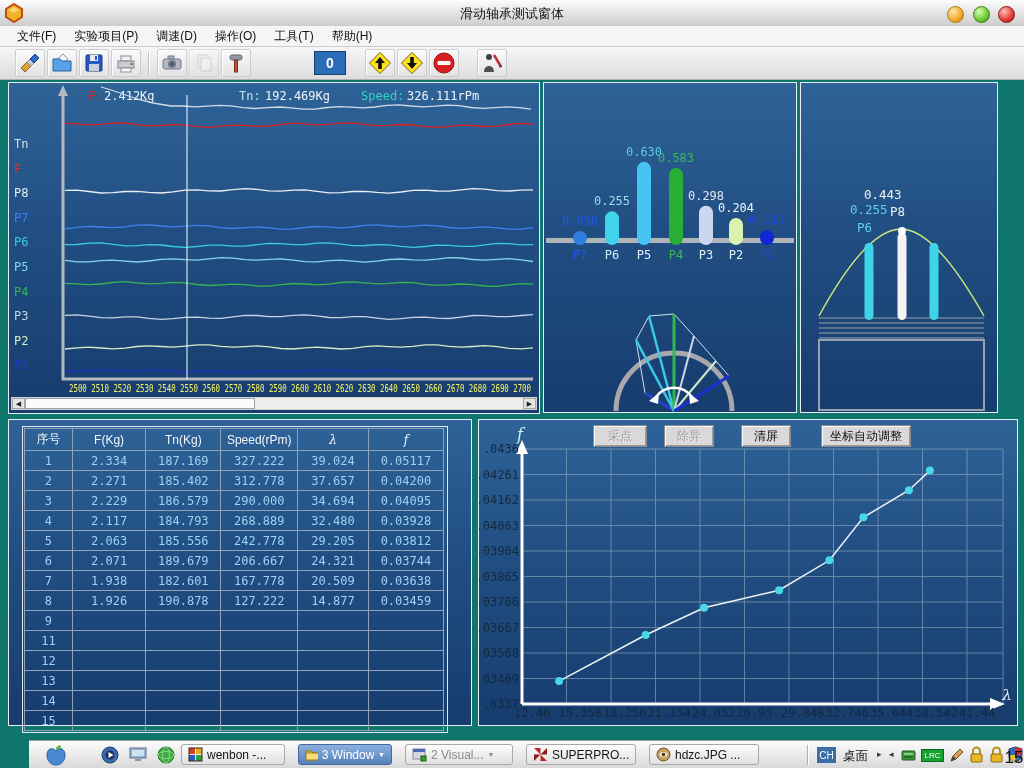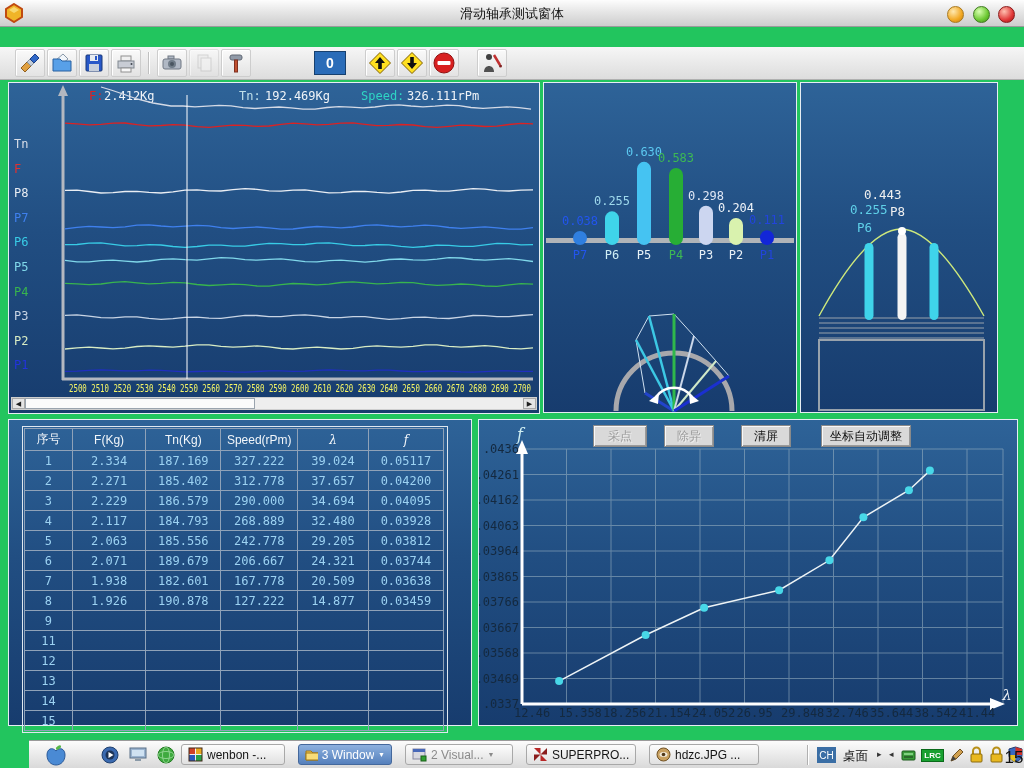--- a/index.html
+++ b/index.html
@@ -1,16 +1,16 @@
 <!DOCTYPE html>
 <html><head>
 <meta charset="utf-8">
 <style>
   html,body{margin:0;padding:0;background:#888;}
-  #screen{position:relative;width:1024px;height:768px;background:#22c55e;overflow:hidden;
+  #screen{position:relative;width:1024px;height:768px;background:#0f766e;overflow:hidden;
     font-family:"Liberation Sans",sans-serif;font-size:12px;color:#111;}
   .abs{position:absolute;}
   .mono{font-family:"DejaVu Sans Mono",monospace;}
   .serifit{font-family:"DejaVu Serif",serif;font-style:italic;}
 
   
   #titlebar{left:0;top:0;width:1024px;height:26px;
     background:linear-gradient(#fdfdfd,#e6e6e6 45%,#cdcdcd);border-bottom:1px solid #9a9a9a;}
   #window-title{left:0;top:5px;width:1024px;text-align:center;font-size:13px;color:#151515;}
   .winbtn{top:6px;width:15px;height:15px;border-radius:50%;}
@@ -68,41 +68,49 @@
   #taskbar{left:0;top:740px;width:1024px;height:28px;background:linear-gradient(#fcfcfc,#d9d9d9);
     border-top:1px solid #9a9a9a;box-sizing:border-box;margin-left:29px;}
   .task{top:3px;height:21px;display:flex;align-items:center;gap:4px;padding:0 6px;box-sizing:border-box;
     background:linear-gradient(#fdfdfd,#e0e0e0);border:1px solid #a8a8a8;border-radius:3px;font-size:12px;color:#151515;}
   .task.active{background:linear-gradient(#8cb0de,#5580bc);border:1px solid #44689c;color:#fff;}
   .task .drop{font-size:7px;}
   .task.dim{color:#8a8a8a;}
   #lang-box{top:6px;width:19px;height:16px;background:#3a6ea5;color:#fff;font-size:10px;display:flex;
     align-items:center;justify-content:center;}
   #lrc-badge{top:8px;width:23px;height:13px;background:#18a030;border:1px solid #0a6a1a;color:#fff;
-    font-size:8px;font-weight:bold;display:flex;align-items:center;justify-content:center;box-sizing:border-box;}
+    font-size:8px;font-weight:normal;display:flex;align-items:center;justify-content:center;box-sizing:border-box;}
   #clock{top:7px;right:6px;font-size:17px;color:#101010;}
   .tb-sep{top:4px;width:1px;height:20px;background:#b0b0b0;border-right:1px solid #fff;}
   .chevron{font-size:9px;color:#333;top:8px;}
 </style>
 </head>
 <body>
 
 <div id="screen">
 
   <div id="titlebar" class="abs">
     <svg class="abs" style="left:4px;top:3px" width="20" height="20">
       <polygon points="10,1 18,6 18,14 10,19 2,14 2,6" fill="#f0b428" stroke="#c04a10" stroke-width="2"></polygon>
       <polygon points="10,4 15,7 10,10 5,7" fill="#f8d870"></polygon>
     </svg>
     <div id="window-title" class="abs">滑动轴承测试窗体</div>
     <span id="btn-min" class="abs winbtn"></span>
     <span id="btn-max" class="abs winbtn"></span>
     <span id="btn-close" class="abs winbtn"></span>
   </div>
 
+  <div id="menubar" class="abs">
+      <span class="menu-item">文件(F)</span>
+      <span class="menu-item">实验项目(P)</span>
+      <span class="menu-item">调速(D)</span>
+      <span class="menu-item">操作(O)</span>
+      <span class="menu-item">工具(T)</span>
+      <span class="menu-item">帮助(H)</span>
+    </div>
 
   <div id="toolbar" class="abs">
     <div style="width:14px"></div>
     <div class="tbtn">
       <svg width="24" height="24">
         <polygon points="3,17 9,11 13,15 7,21" fill="#e0a040" stroke="#906020"></polygon>
         <polygon points="9,11 12,8 16,12 13,15" fill="#c4ccd6" stroke="#8894a0"></polygon>
         <polygon points="12,8 17,3 21,7 16,12" fill="#3068c8" stroke="#1a4088"></polygon>
       </svg>
     </div>

